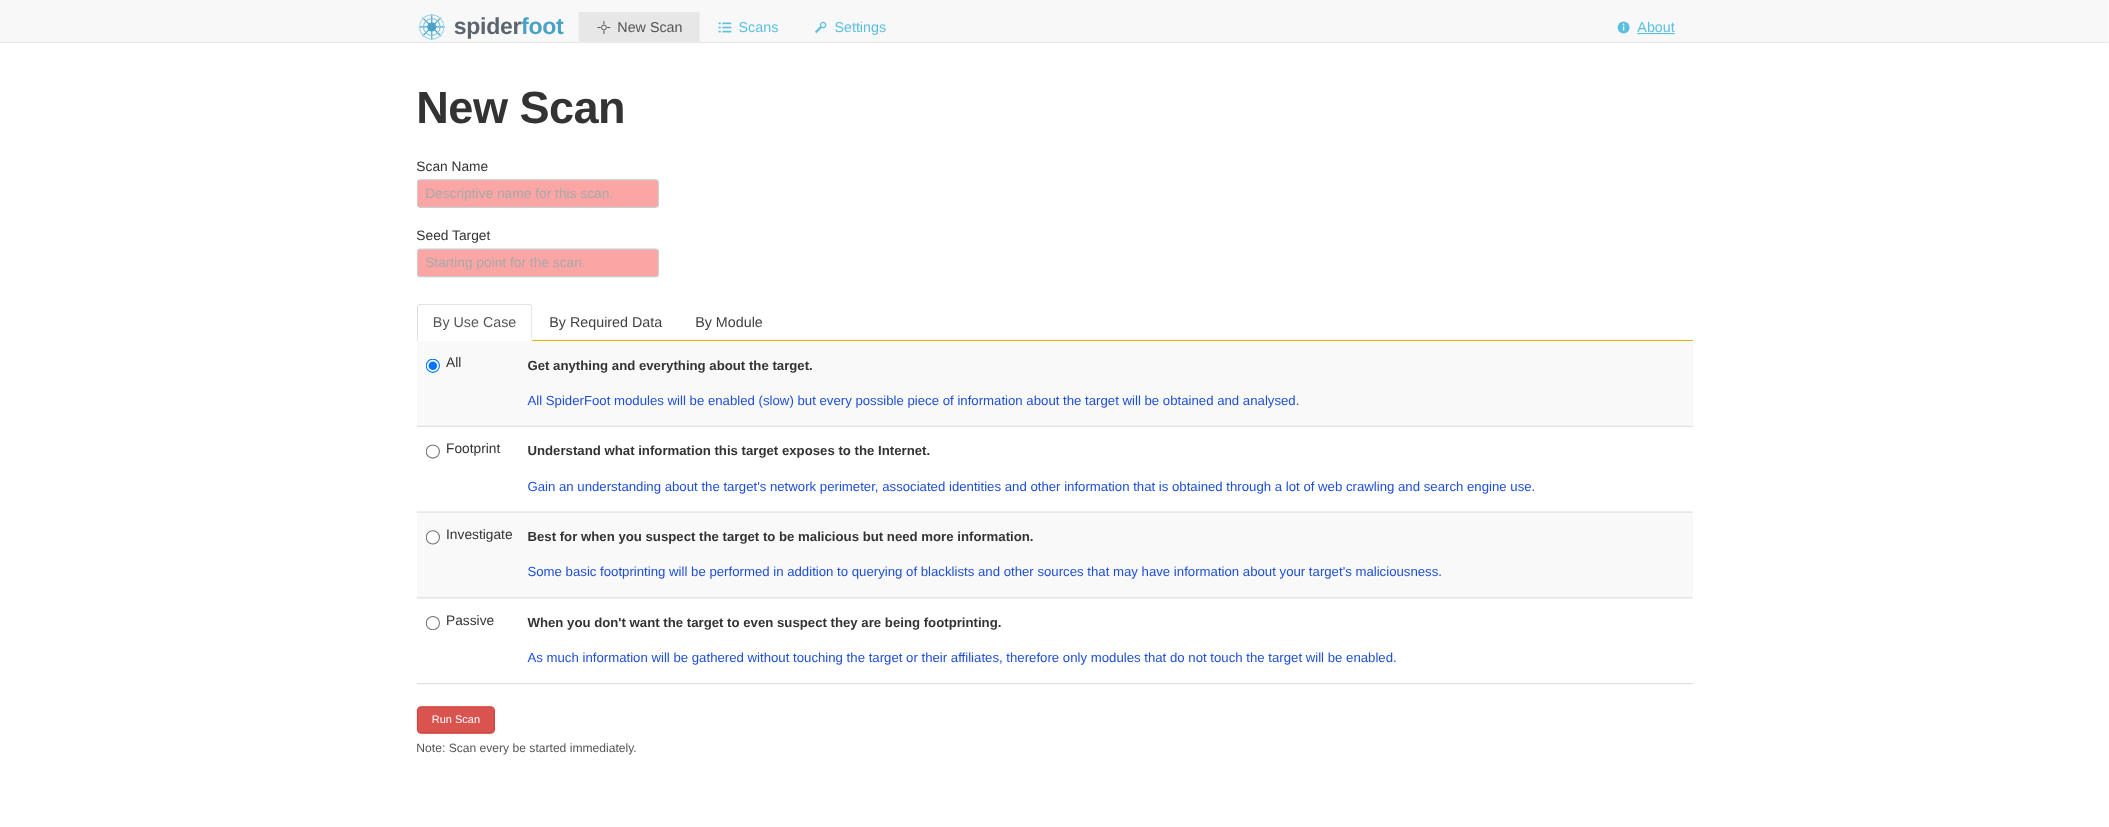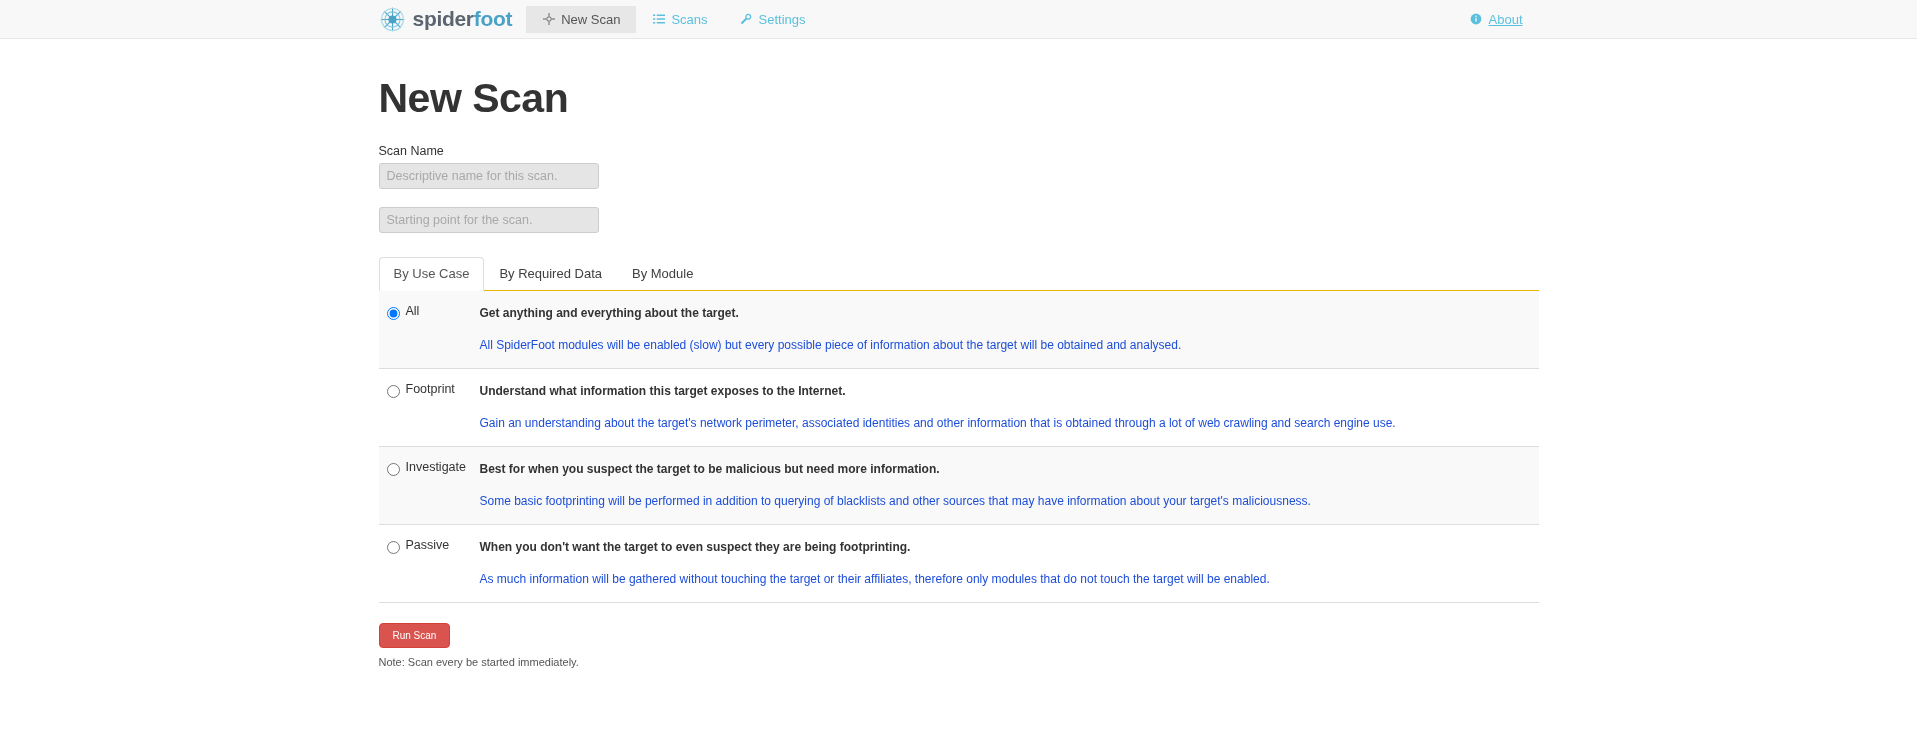--- a/index.html
+++ b/index.html
@@ -13,21 +13,21 @@
     color: #333333;
     overflow: hidden;
   }
 
   
   .navbar {
     height: 39px;
     background: #f8f8f8;
     border-bottom: 1px solid #e7e7e7;
     display: flex;
-    align-items: center;
+    align-items: flex-end;
     position: relative;
   }
   .nav-inner {
     width: 1160px;
     margin: 0 auto;
     display: flex;
     align-items: stretch;
     position: relative;
   }
   .brand {
@@ -95,21 +95,21 @@
     color: #333;
   }
   .form-control {
     width: 220px;
     height: 26px;
     padding: 3px 7px;
     font-size: 12.5px;
     border: 1px solid #cccccc;
     border-radius: 3px;
     color: #555;
-    background: #e5e5e5;
+    background: #fca5a5;
     font-family: "Liberation Sans", sans-serif;
   }
   .form-control::placeholder { color: #a9a9a9; }
 
   
   .tabs {
     display: flex;
     border-bottom: 1px solid #eab308;
     margin-top: 24px;
     padding-left: 0;
@@ -268,20 +268,21 @@
 <div class="container">
 
   <h1 class="page-title">New Scan</h1>
 
   <div class="form-group">
     <label class="form-label">Scan Name</label>
     <input class="form-control" type="text" placeholder="Descriptive name for this scan." style="">
   </div>
 
   <div class="form-group">
+    <label class="form-label">Seed Target</label>
     <input class="form-control" type="text" placeholder="Starting point for the scan." style="">
   </div>
 
   <div class="tabs">
     <div class="tab active">By Use Case</div>
     <div class="tab">By Required Data</div>
     <div class="tab">By Module</div>
   </div>
 
   <table class="usecase-table">

